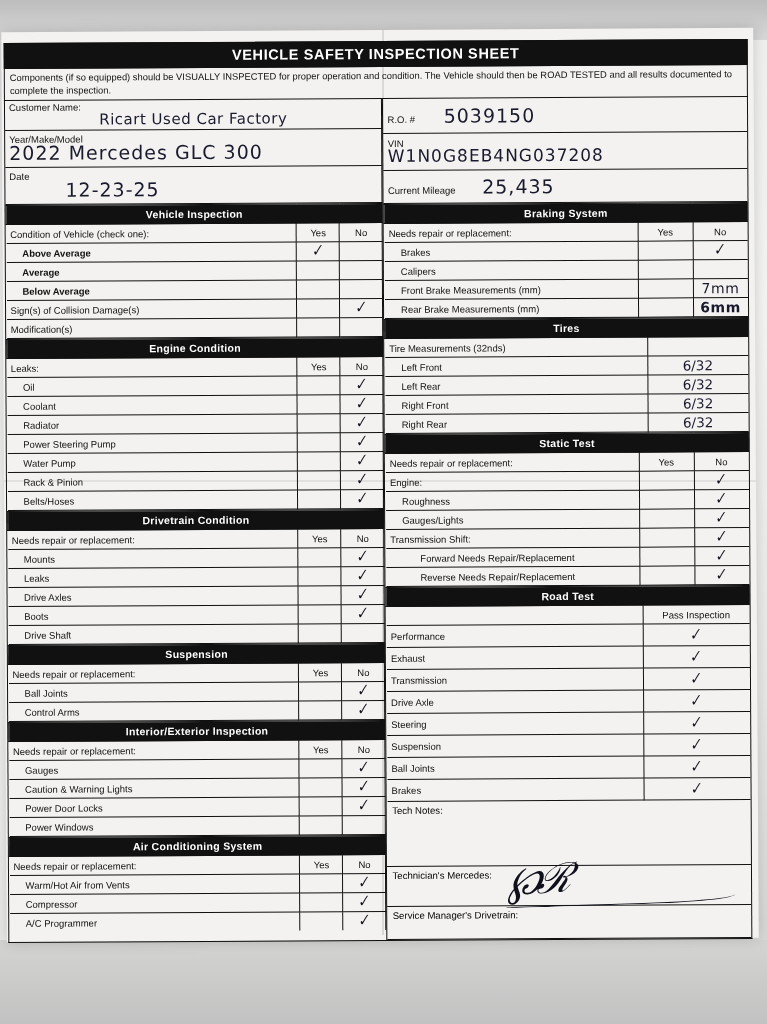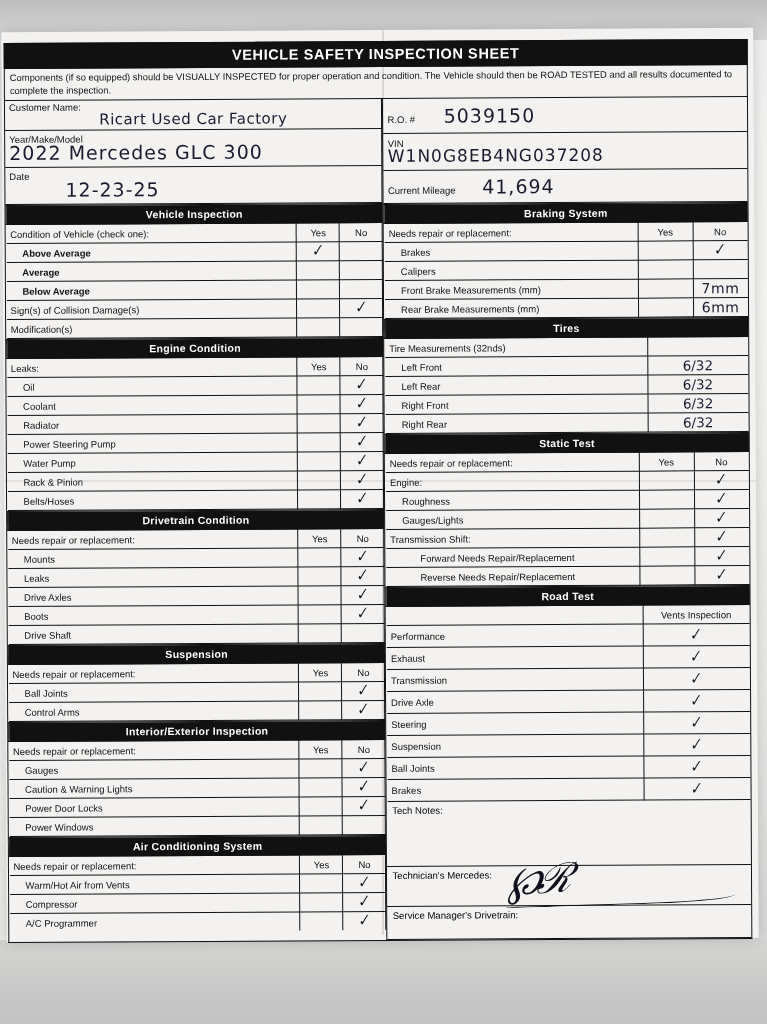--- a/index.html
+++ b/index.html
@@ -452,21 +452,21 @@
           </tr>
           <tr>
             <td style="border-left:none;border-right:none;height:34px;">
               <div>VIN</div>
               <div class="hand" style="margin-top:-3px;font-size:17px;">W1N0G8EB4NG037208</div>
             </td>
           </tr>
           <tr>
             <td style="border-left:none;border-right:none;height:30px;">
               <span>Current Mileage</span>
-              <span class="hand big" style="margin-left:24px;">41,694</span>
+              <span class="hand big" style="margin-left:24px;">25,435</span>
             </td>
           </tr>
         </tbody>
           </table>
 
         <table class="grid">
           <tbody>
               <tr class="sec-head">
             <td colspan="3">Braking System</td>
           </tr>
@@ -486,21 +486,21 @@
             <td class="ck-r ckcell" style="border-right:none;"></td>
           </tr>
           <tr>
             <td class="lbl ind2" style="border-left:none;">Front Brake Measurements (mm)</td>
             <td class="ck-r ckcell"></td>
             <td class="ck-r ckcell" style="border-right:none;"><span class="mm">7mm</span></td>
           </tr>
           <tr>
             <td class="lbl ind2" style="border-left:none;">Rear Brake Measurements (mm)</td>
             <td class="ck-r ckcell"></td>
-            <td class="ck-r ckcell" style="border-right:none;"><span class="mm">6mm</span></td>
+            <td class="ck-r ckcell" style="border-right:none;font-weight:bold;"><span class="mm">6mm</span></td>
           </tr>
         </tbody>
           </table>
 
         <table class="grid">
           <tbody>
               <tr class="sec-head">
             <td colspan="2">Tires</td>
           </tr>
           <tr>
@@ -569,21 +569,21 @@
         </tbody>
           </table>
 
         <table class="grid">
           <tbody>
               <tr class="sec-head">
             <td colspan="2">Road Test</td>
           </tr>
           <tr>
             <td style="border:none;"></td>
-            <td class="pass-hdr" style="width:98px;border-right:none;border-top:none;">Vents Inspection</td>
+            <td class="pass-hdr" style="width:98px;border-right:none;border-top:none;">Pass Inspection</td>
           </tr>
           <tr>
                 <td class="lbl" style="border-left:none;height:19px;">Performance</td>
                 <td class="ckcell" style="border-right:none;"><span class="check">✓</span></td>
               </tr>
           <tr>
                 <td class="lbl" style="border-left:none;height:19px;">Exhaust</td>
                 <td class="ckcell" style="border-right:none;"><span class="check">✓</span></td>
               </tr>
           <tr>

